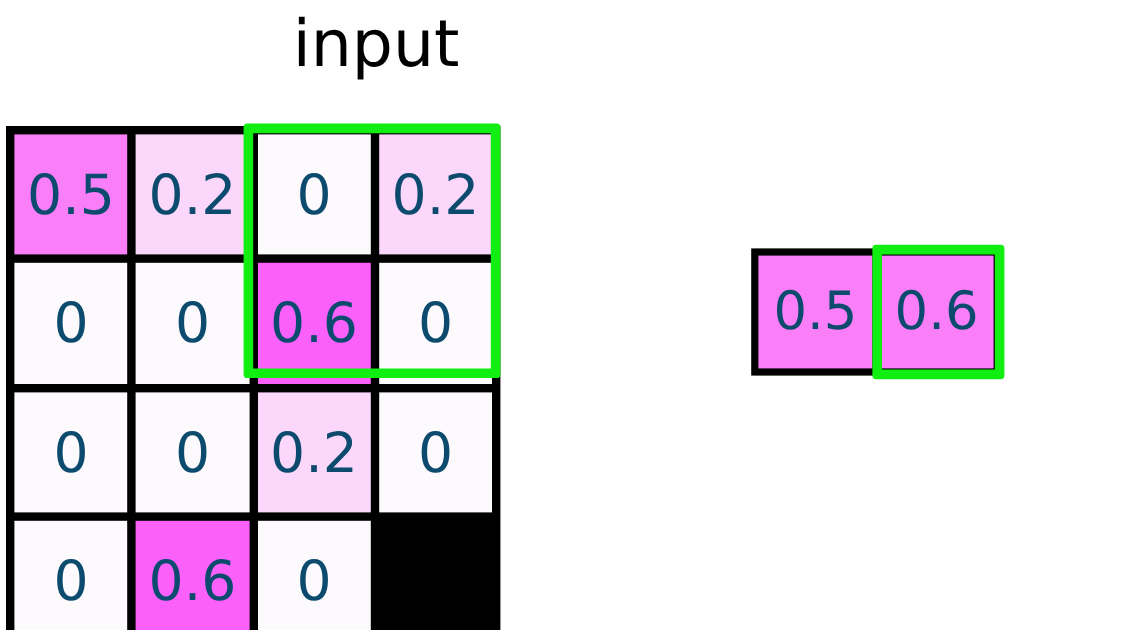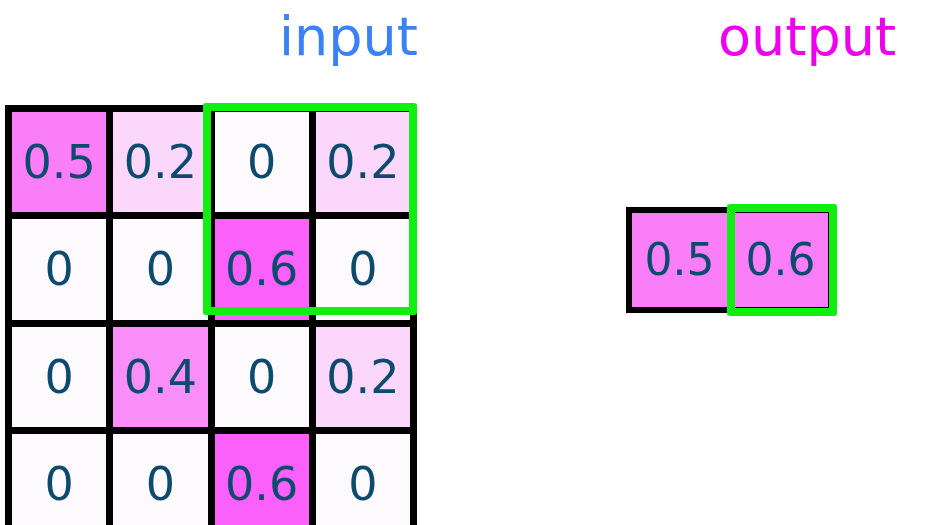--- a/index.html
+++ b/index.html
@@ -93,23 +93,22 @@
     top: 204px;
     width: 110px;
     height: 112px;
   }
 </style>
 </head>
 <body>
 
 <div id="canvas">
 
-  <div id="title-input" class="panel-title" style="color: #3b82f6; margin-left: 35px;">input</div>
+  <div id="title-input" class="panel-title" style="color: #000000;">input</div>
 
-  <div id="title-output" class="panel-title" style="color: rgb(238, 0, 238);">output</div>
 
   <div id="input-grid" class="grid">
       <div class="cell" style="background: rgb(250, 126, 248);">
         <span>0.5</span>
       </div>
       <div class="cell" style="background: rgb(251, 215, 251);">
         <span>0.2</span>
       </div>
       <div class="cell" style="background: rgb(253, 250, 253);">
         <span>0</span>
@@ -124,23 +123,20 @@
         <span>0</span>
       </div>
       <div class="cell" style="background: rgb(251, 96, 251);">
         <span>0.6</span>
       </div>
       <div class="cell" style="background: rgb(253, 250, 253);">
         <span>0</span>
       </div>
       <div class="cell" style="background: rgb(253, 250, 253);">
         <span>0</span>
-      </div>
-      <div class="cell" style="background: rgb(250, 142, 248);">
-        <span>0.4</span>
       </div>
       <div class="cell" style="background: rgb(253, 250, 253);">
         <span>0</span>
       </div>
       <div class="cell" style="background: rgb(251, 215, 251);">
         <span>0.2</span>
       </div>
       <div class="cell" style="background: rgb(253, 250, 253);">
         <span>0</span>
       </div>

